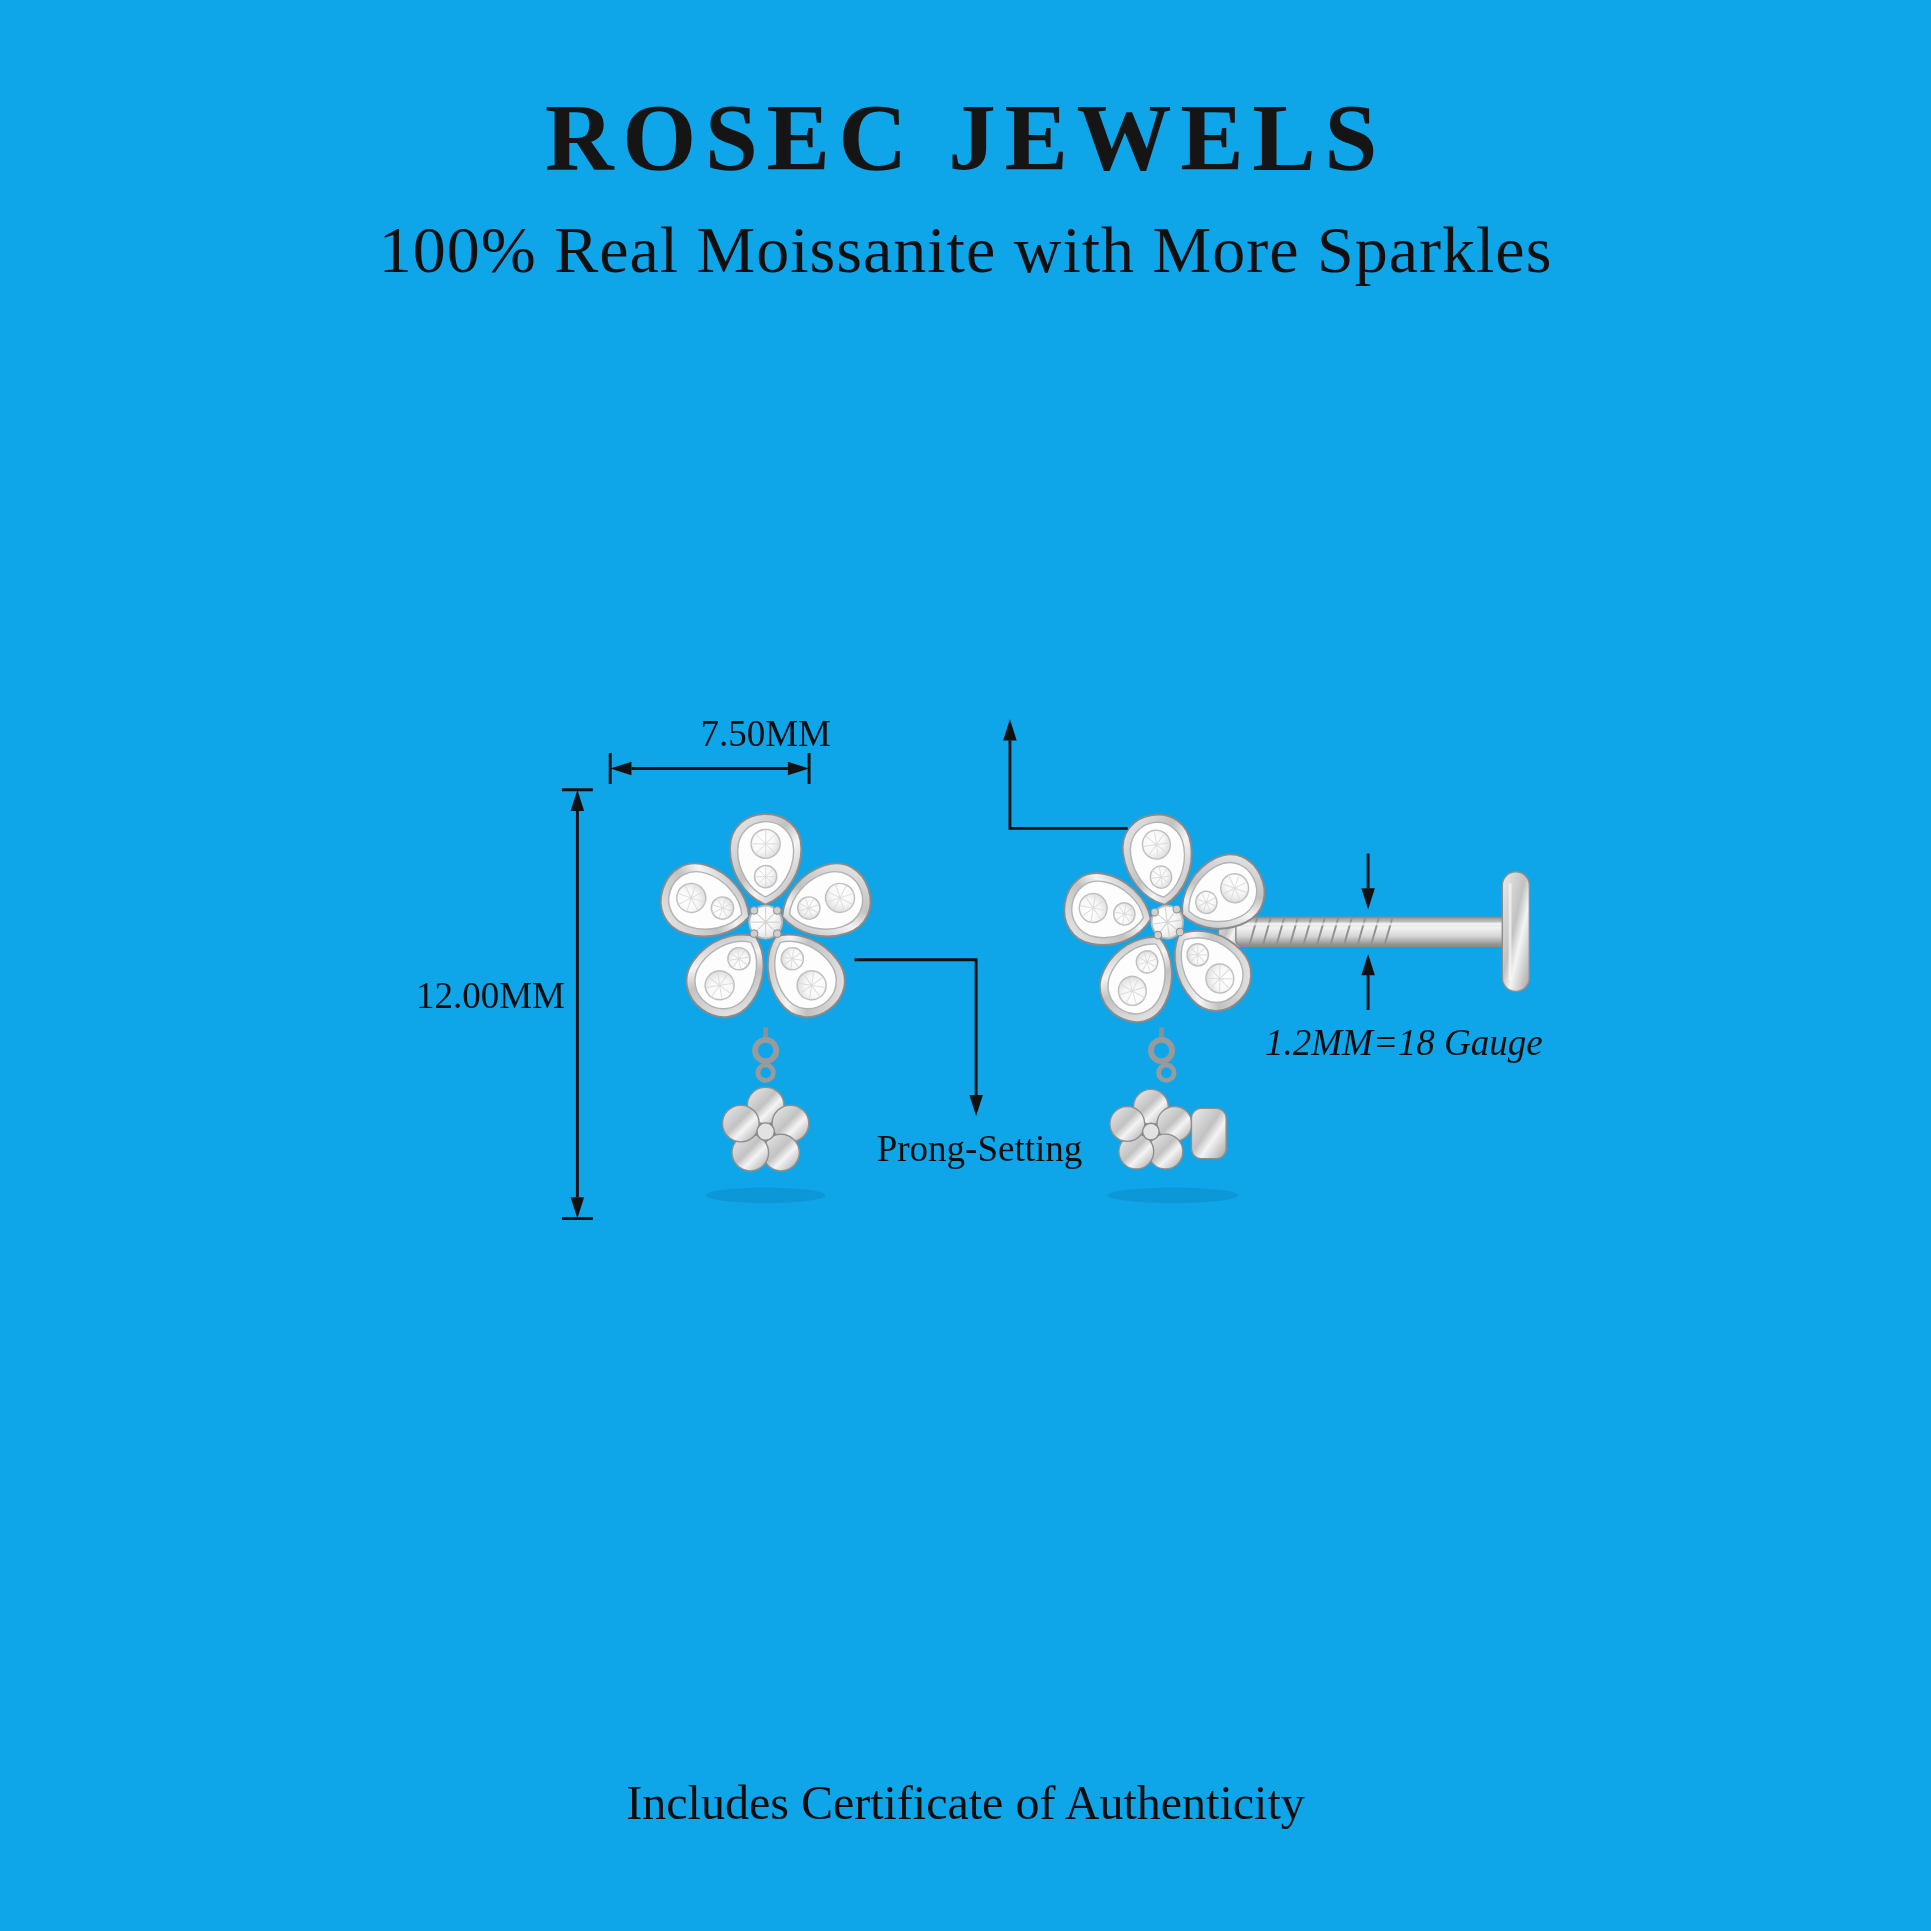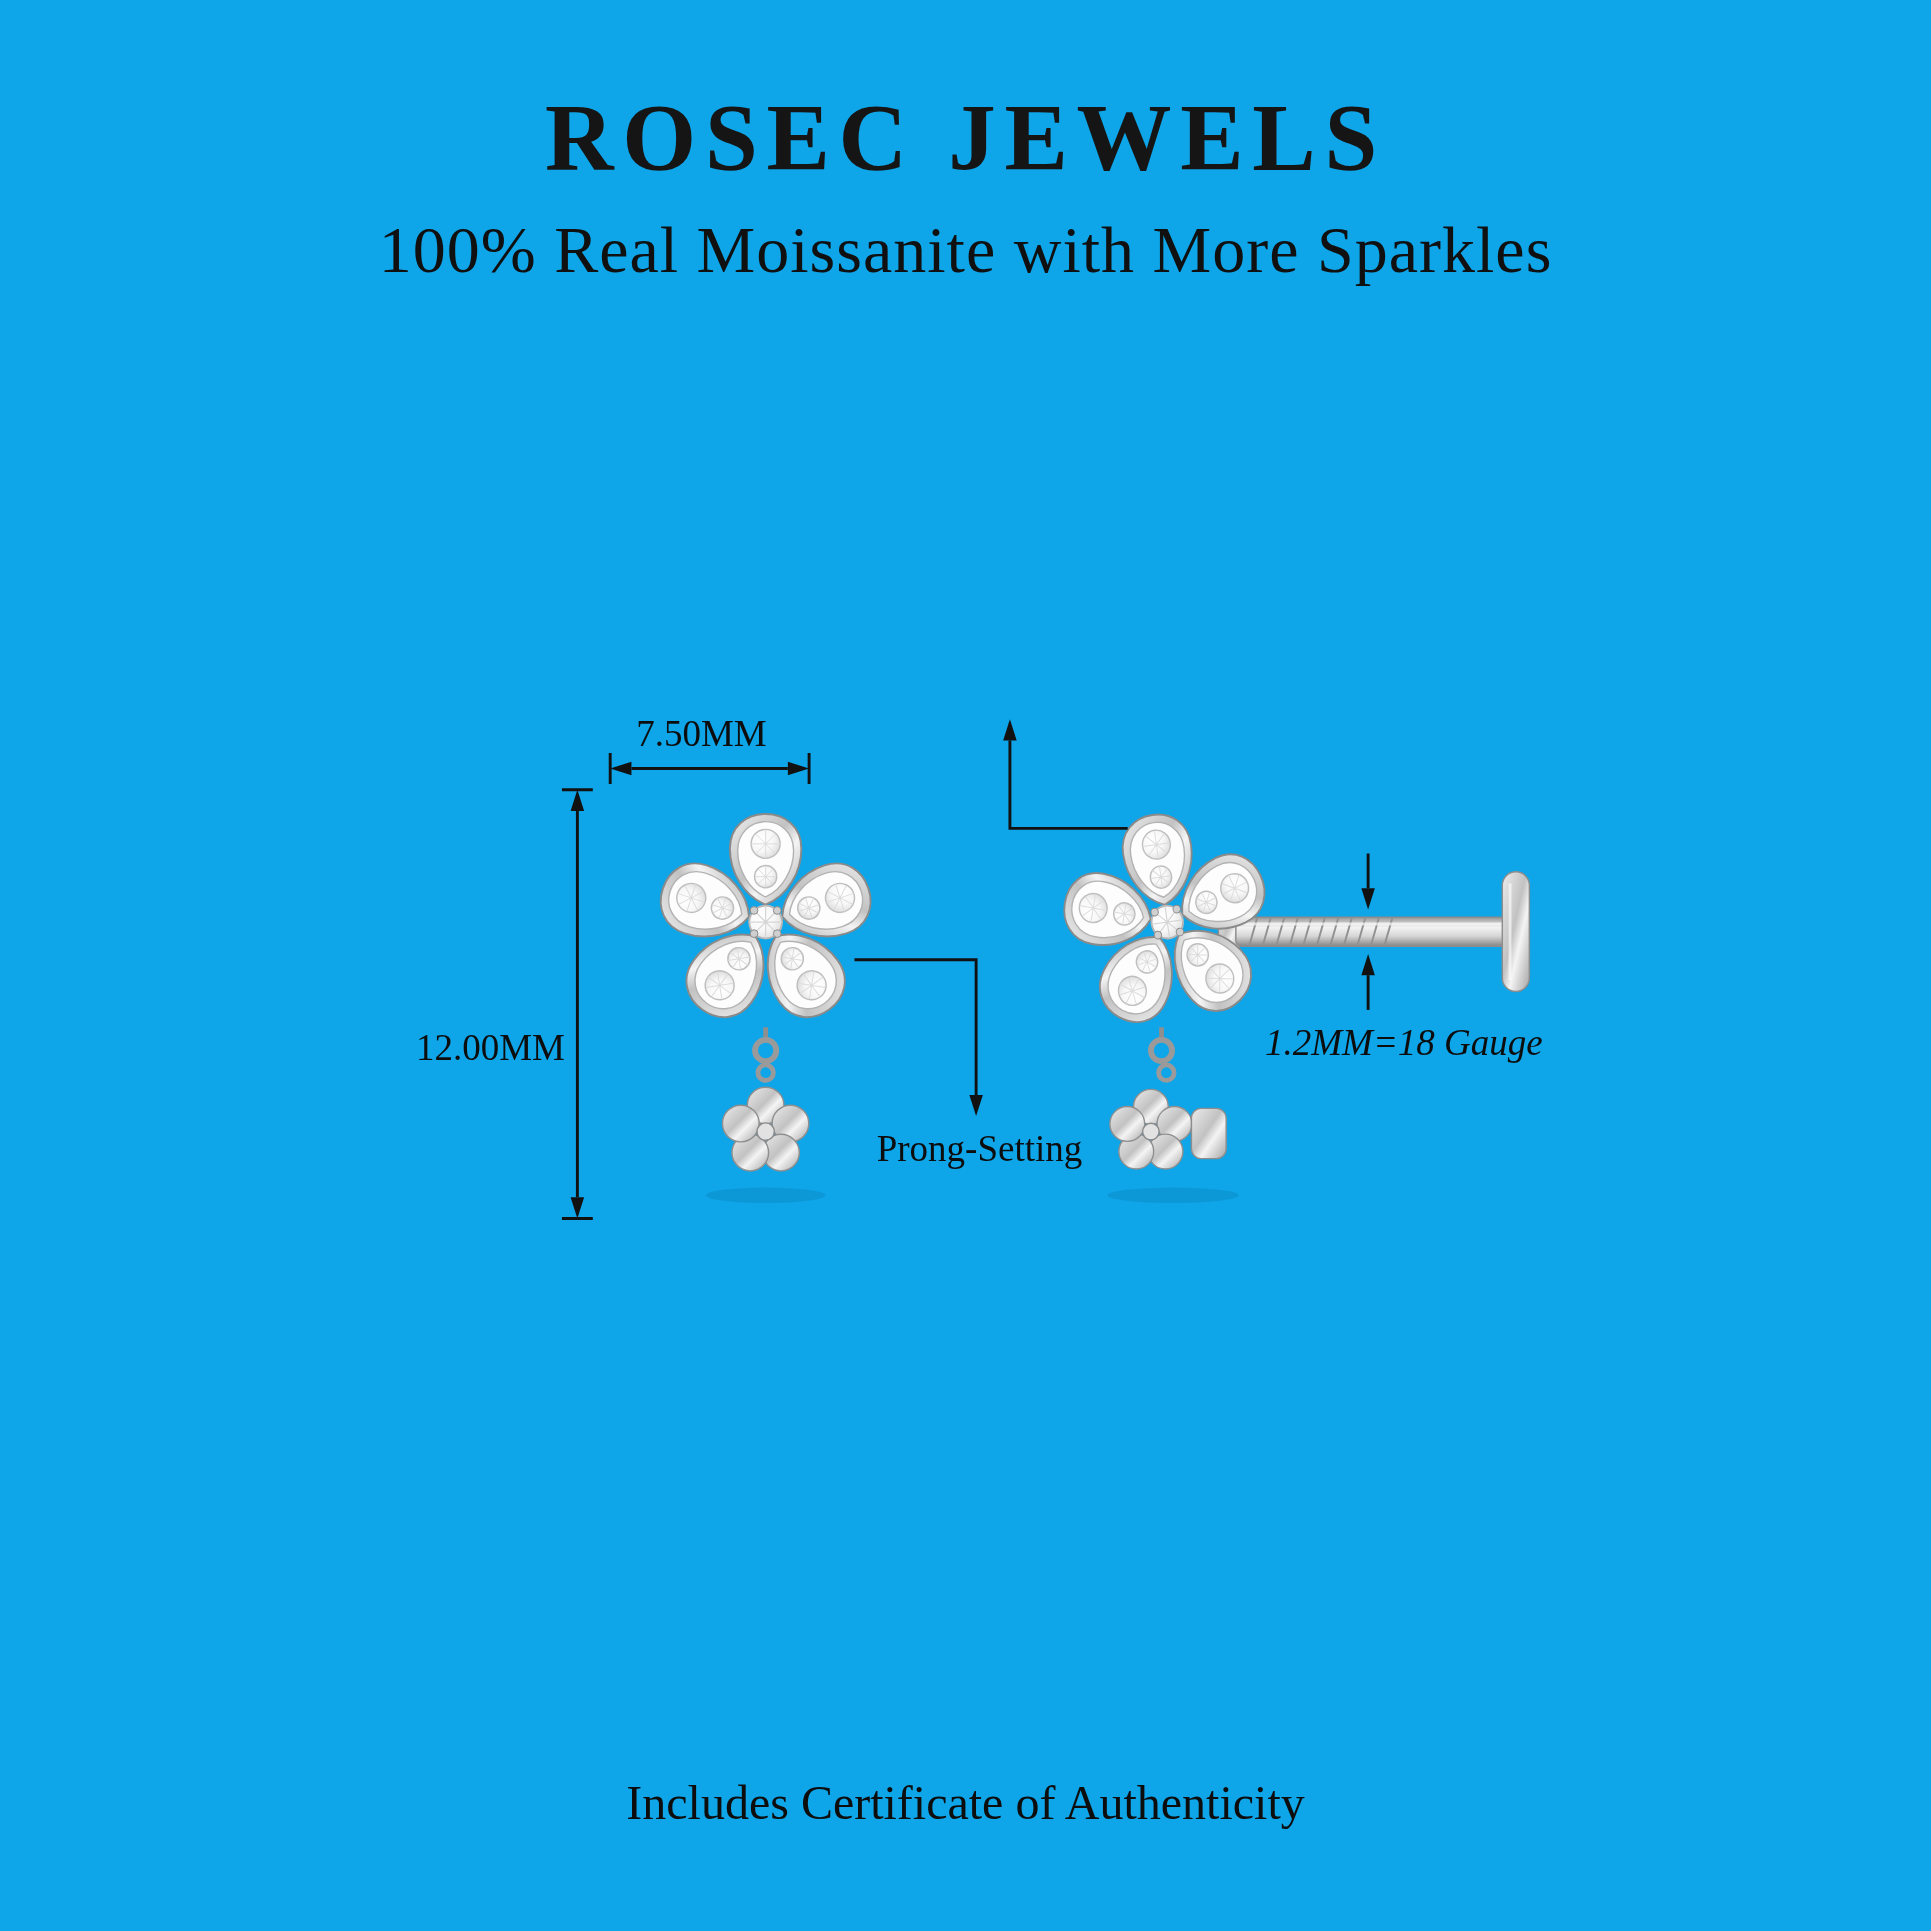--- a/index.html
+++ b/index.html
@@ -5,22 +5,22 @@
   html,body{margin:0;padding:0;background:#ffffff;}
   body{width:1931px;height:1931px;font-family:"Liberation Serif", serif;color:#111;}
   .page{position:relative;width:1931px;height:1931px;background:#0ea5e9;overflow:hidden;}
   .abs{position:absolute;}
   .brand-title{top:83px;left:0;width:100%;text-align:center;font-size:95px;font-weight:700;
     letter-spacing:8.7px;color:#151515;}
   .tagline{top:212px;left:0;width:100%;text-align:center;font-size:66px;font-weight:400;
     letter-spacing:1px;color:#101010;}
   .anno{font-size:37px;line-height:1.22;color:#0d0d0d;white-space:nowrap;}
   .stone-label{left:814px;top:579px;text-align:left;}
-  .width-label{left:602px;top:711px;width:199px;text-align:center;}
-  .height-label{left:319px;top:1025px;width:246px;text-align:right;}
+  .width-label{left:632px;top:711px;width:199px;text-align:right;}
+  .height-label{left:319px;top:973px;width:246px;text-align:right;}
   .prong-label{left:830px;top:1126px;width:299px;text-align:center;}
   .gauge-label{left:1265px;top:1020px;text-align:left;font-style:italic;}
   .certificate{top:1775px;left:0;width:100%;text-align:center;font-size:48px;color:#0d0d0d;}
   svg.diagram{position:absolute;left:0;top:0;width:1931px;height:1931px;}
 </style>
 </head>
 <body>
 
 <div class="page">
 

